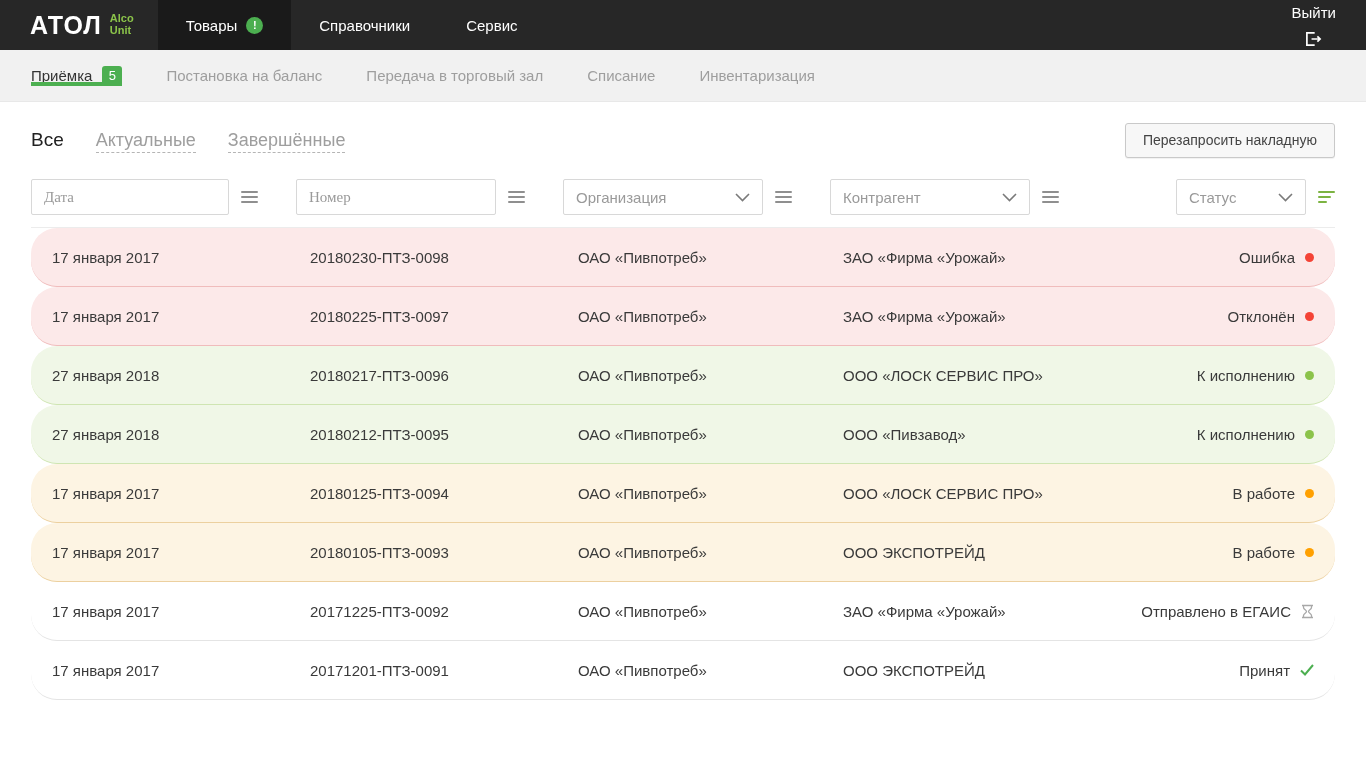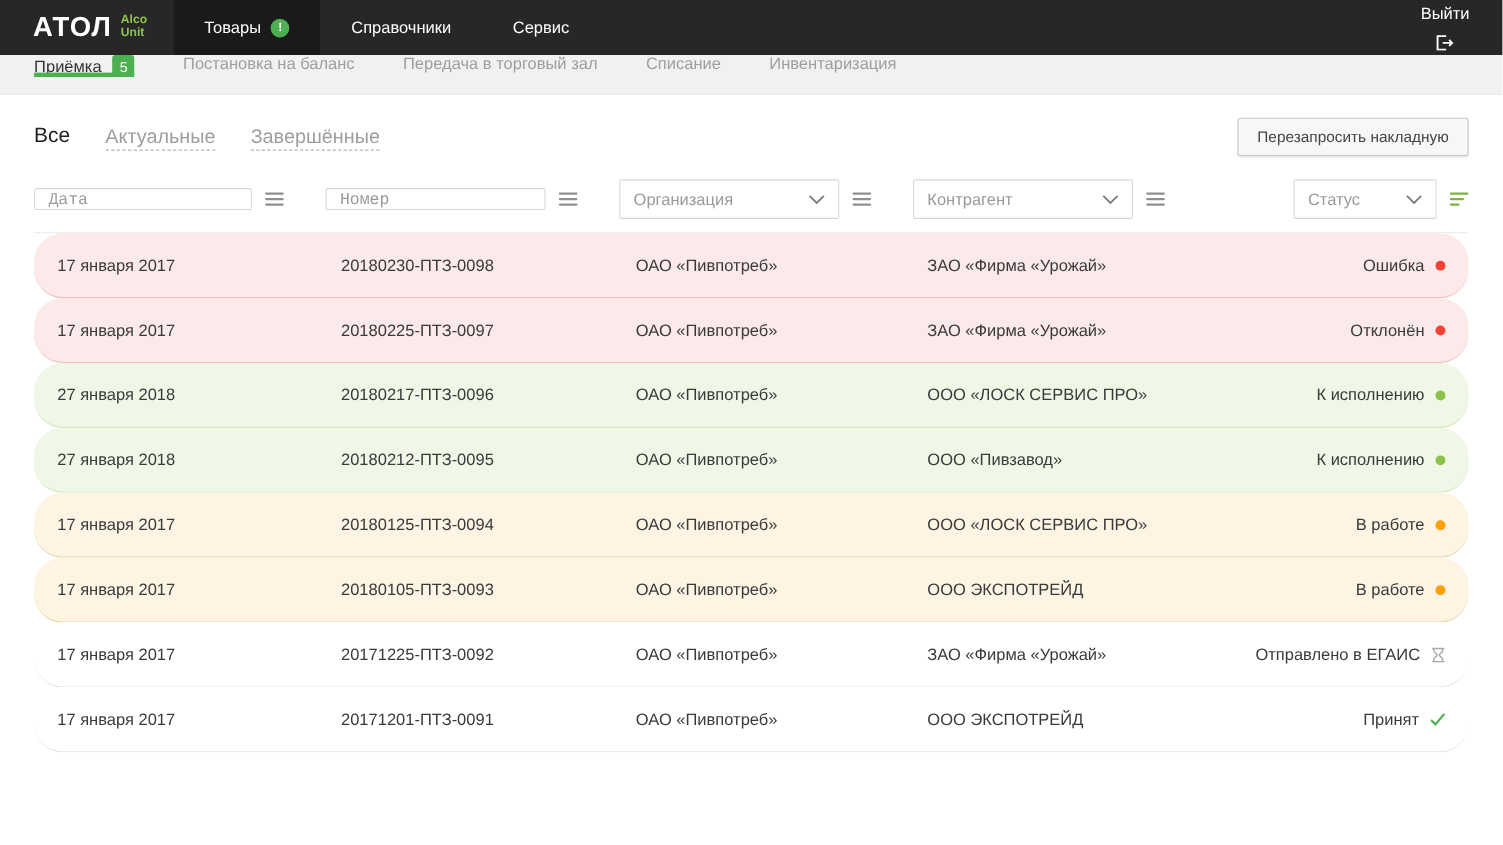--- a/index.html
+++ b/index.html
@@ -12,21 +12,21 @@
   .logo-main { font-size:25px; font-weight:800; letter-spacing:1px; color:#fff; }
   .logo-sub { font-size:11px; font-weight:700; line-height:1.05; color:#8bc34a; white-space:pre-line; }
   .nav-items { display:flex; align-items:stretch; }
   .nav-item { display:flex; align-items:center; gap:9px; padding:0 28px; font-size:15px; color:#fff; cursor:pointer; }
   .nav-item.active { background:#1a1a1a; }
   .nav-badge { width:17px; height:17px; border-radius:50%; background:#4caf50; color:#fff; font-size:11px; font-weight:700;
     display:flex; align-items:center; justify-content:center; }
   .logout { margin-left:auto; display:flex; align-items:center; gap:11px; padding:4px 30px; font-size:15px; cursor:pointer;flex-direction:column; }
 
   
-  .tabbar { height:36px; background:#f1f1f1; border-bottom:1px solid #e8e8e8; display:flex; align-items:flex-start; padding:0 31px; }
+  .tabbar { height:52px; background:#f1f1f1; border-bottom:1px solid #e8e8e8; display:flex; align-items:center; padding:0 31px; }
   .tab { position:relative; display:flex; align-items:center; gap:10px; margin-right:44px; font-size:15px; color:#9e9e9e; cursor:pointer; }
   .tab.active { color:#333; }
   .tab.active::after { content:""; position:absolute; left:0; right:0; bottom:0; height:4px; background:#4caf50; }
   .tab-badge { width:20px; height:20px; border-radius:3px; background:#4caf50; color:#fff; font-size:13px;
     display:flex; align-items:center; justify-content:center; }
 
   
   .content { padding:0 31px; }
 
   .views-row { display:flex; align-items:center; margin-top:20px; height:36px; }
@@ -34,22 +34,22 @@
   .view-link .lbl { border-bottom:1px dashed #b5b5b5; padding-bottom:2px; }
   .view-link.active { font-size:19px; color:#212121; }
   .view-link.active .lbl { border-bottom:none; }
   .requery-btn { margin-left:auto; height:35px; padding:0 17px; background:#f7f7f7; border:1px solid #c9c9c9;
     border-radius:3px; font-size:14px; color:#444; cursor:pointer; box-shadow:0 1px 1px rgba(0,0,0,.06);
     font-family:"Liberation Sans", sans-serif; }
 
   .filter-row { display:flex; align-items:center; margin-top:21px; }
   .filter-group { display:flex; align-items:center; margin-right:38px; }
   .filter-group.status-group { margin-left:auto; margin-right:0; }
-  .filter-input { height:20px; border:1px solid #d8d8d8; border-radius:2px; padding:0 12px; font-size:15px; color:#404040;
-    font-family:Liberation Mono, monospace; outline:none; }
+  .filter-input { height:36px; border:1px solid #d8d8d8; border-radius:2px; padding:0 12px; font-size:15px; color:#404040;
+    font-family:Liberation Serif, serif; outline:none; }
   .filter-input::placeholder { color:#9a9a9a; }
   .w198 { width:198px; } .w200 { width:200px; } .w158 { width:130px; }
   .filter-select { height:36px; border:1px solid #d8d8d8; border-radius:2px; padding:0 12px; background:#fff;
     display:flex; align-items:center; justify-content:space-between; color:#9a9a9a; font-size:15px; cursor:pointer; }
   .menu-icon { margin-left:12px; width:17px; cursor:pointer; }
   .menu-icon i { display:block; height:2px; background:#8f8f8f; margin:3px 0; border-radius:1px; }
   .menu-icon.green i { background:#7cb342; }
   .menu-icon.green i:nth-child(1){ width:17px; } .menu-icon.green i:nth-child(2){ width:13px; } .menu-icon.green i:nth-child(3){ width:9px; }
 
   

